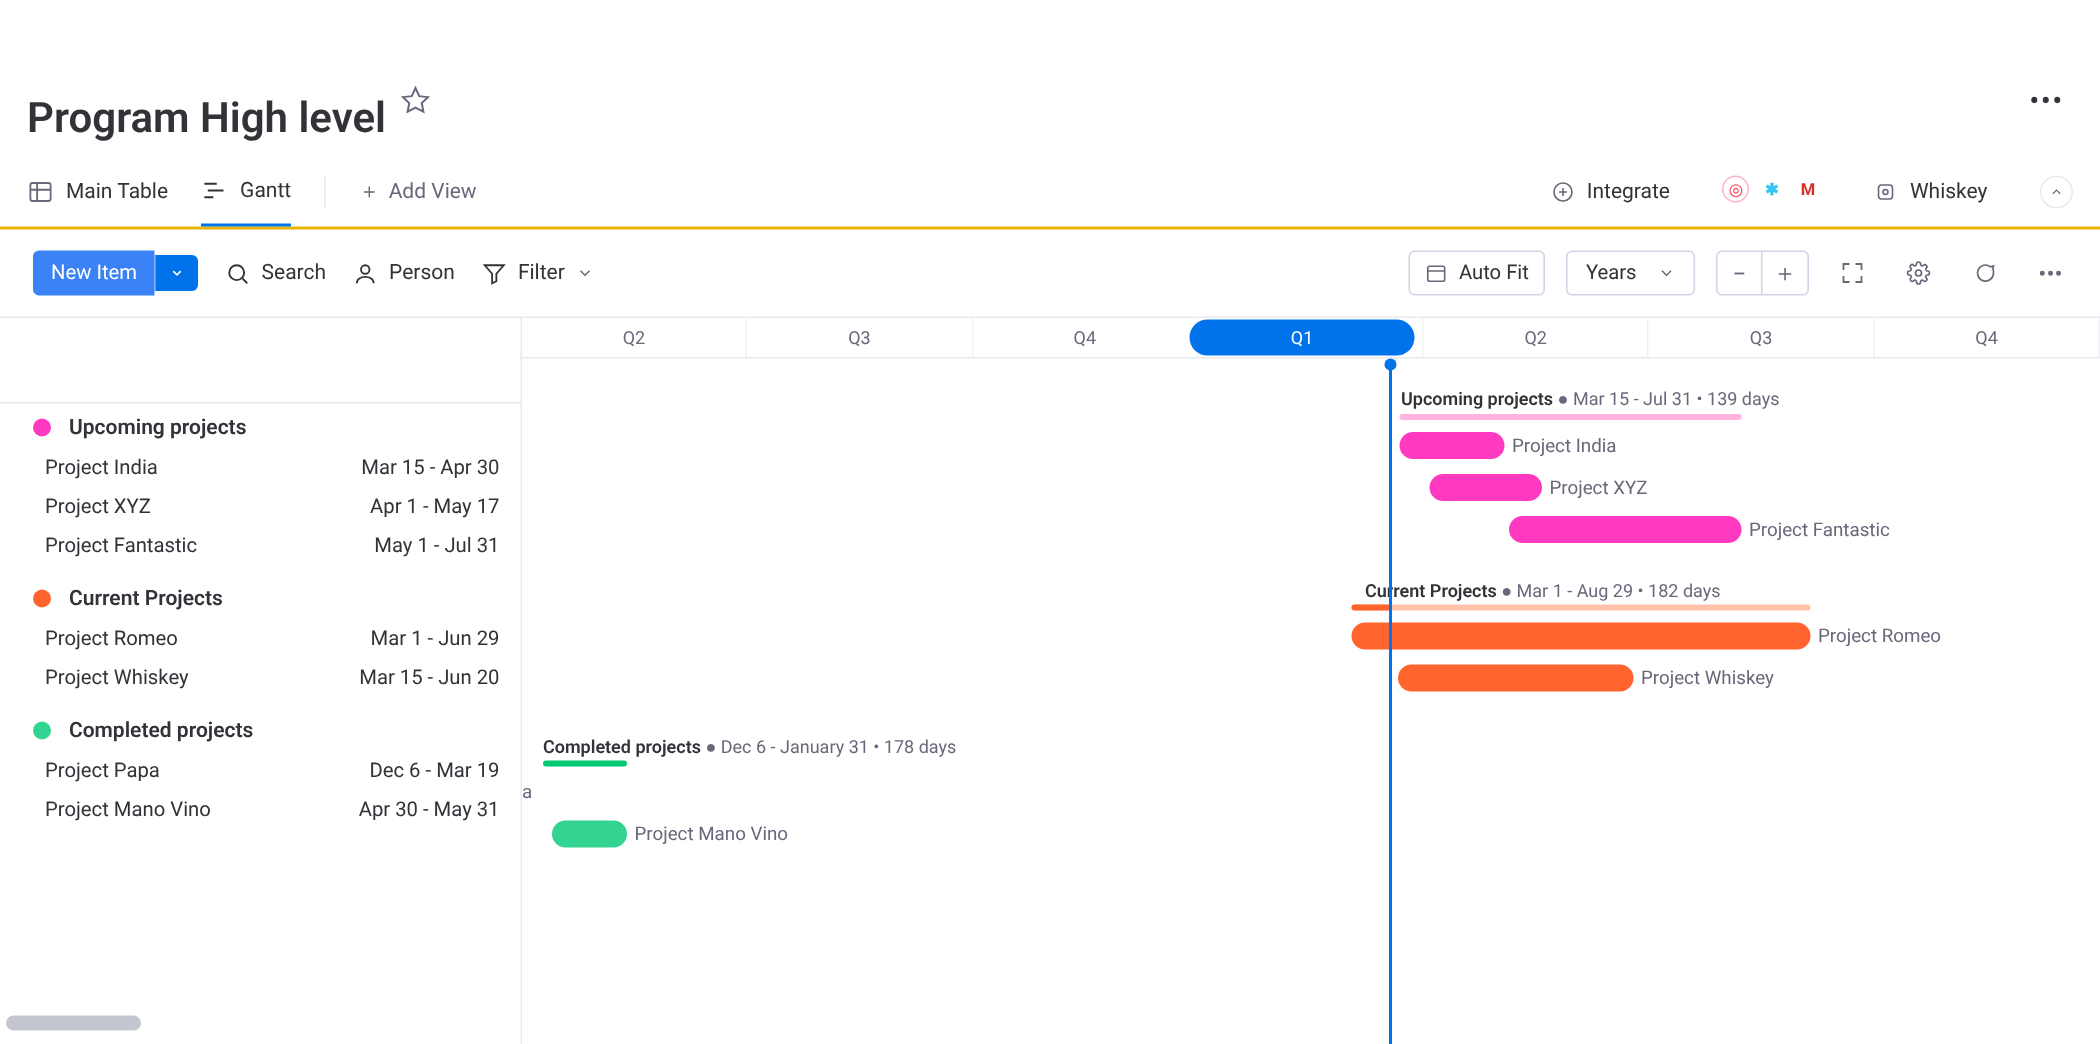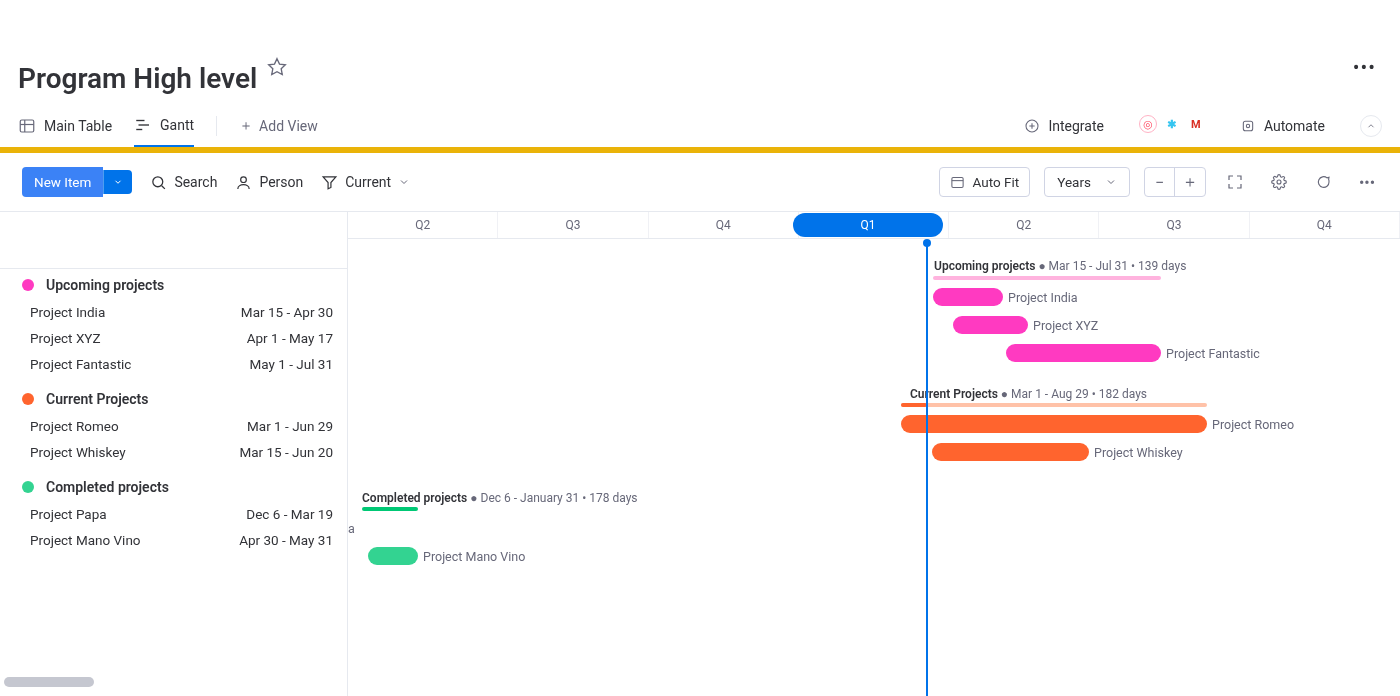--- a/index.html
+++ b/index.html
@@ -19,21 +19,21 @@
 }
 .header-left { display: flex; align-items: center; gap: 10px; }
 .page-title { font-size: 28px; font-weight: 600; margin-top: 24px; }
 .star-icon { color: #676879; display:inline-flex; cursor:pointer;}
 .more-dots { color: #323338; font-size: 20px; cursor:pointer; letter-spacing:1px;}
 
 
 .views-row {
   display: flex; align-items: center; justify-content: space-between;
   padding: 0 18px 0 18px;
-  border-bottom: 6px solid #eab308;
+  border-bottom: 2px solid #eab308;
   height: 48px;
 }
 .views-left { display: flex; align-items: center; gap: 22px; height:100%;}
 .view-tab {
   display: flex; align-items: center; gap: 8px;
   font-size: 14px; color: #323338;
   height:100%;
   cursor:pointer;
 }
 .view-tab.active { border-bottom: 2px solid #0073ea; color:#323338; }
@@ -149,21 +149,21 @@
     <div class="vr-icons">
       <span class="ico1">◎</span>
       <span class="ico2">✱</span>
       <span class="ico3">M</span>
     </div>
     <div class="vr-btn">
       <svg width="16" height="16" viewBox="0 0 24 24" fill="none" stroke="#676879" stroke-width="1.6">
           <rect x="5" y="5" width="14" height="14" rx="3"></rect>
           <circle cx="12" cy="12" r="2.5"></circle>
         </svg>
-      <span>Automate</span>
+      <span>Whiskey</span>
     </div>
     <div class="chev-circle">
       <svg width="10" height="10" viewBox="0 0 24 24" fill="none" stroke="#676879" stroke-width="2">
           <polyline points="18 15 12 9 6 15"></polyline>
         </svg>
     </div>
   </div>
 </div>
 
 <div class="toolbar">
@@ -187,21 +187,21 @@
       <svg width="17" height="17" viewBox="0 0 24 24" fill="none" stroke="#323338" stroke-width="1.7">
           <circle cx="12" cy="8" r="4"></circle>
           <path d="M4 21c0-4 4-6 8-6s8 2 8 6"></path>
         </svg>
       <span>Person</span>
     </div>
     <div class="tb-action">
       <svg width="17" height="17" viewBox="0 0 24 24" fill="none" stroke="#323338" stroke-width="1.7">
           <polygon points="3 4 21 4 14 12 14 19 10 21 10 12 3 4"></polygon>
         </svg>
-      <span>Current</span>
+      <span>Filter</span>
       <svg width="12" height="12" viewBox="0 0 24 24" fill="none" stroke="#676879" stroke-width="2">
           <polyline points="6 9 12 15 18 9"></polyline>
         </svg>
     </div>
   </div>
   <div class="tb-right">
     <div class="btn-outline">
       <svg width="15" height="15" viewBox="0 0 24 24" fill="none" stroke="#676879" stroke-width="1.7">
           <rect x="3" y="4" width="18" height="16" rx="2"></rect>
           <line x1="3" y1="9" x2="21" y2="9"></line>

